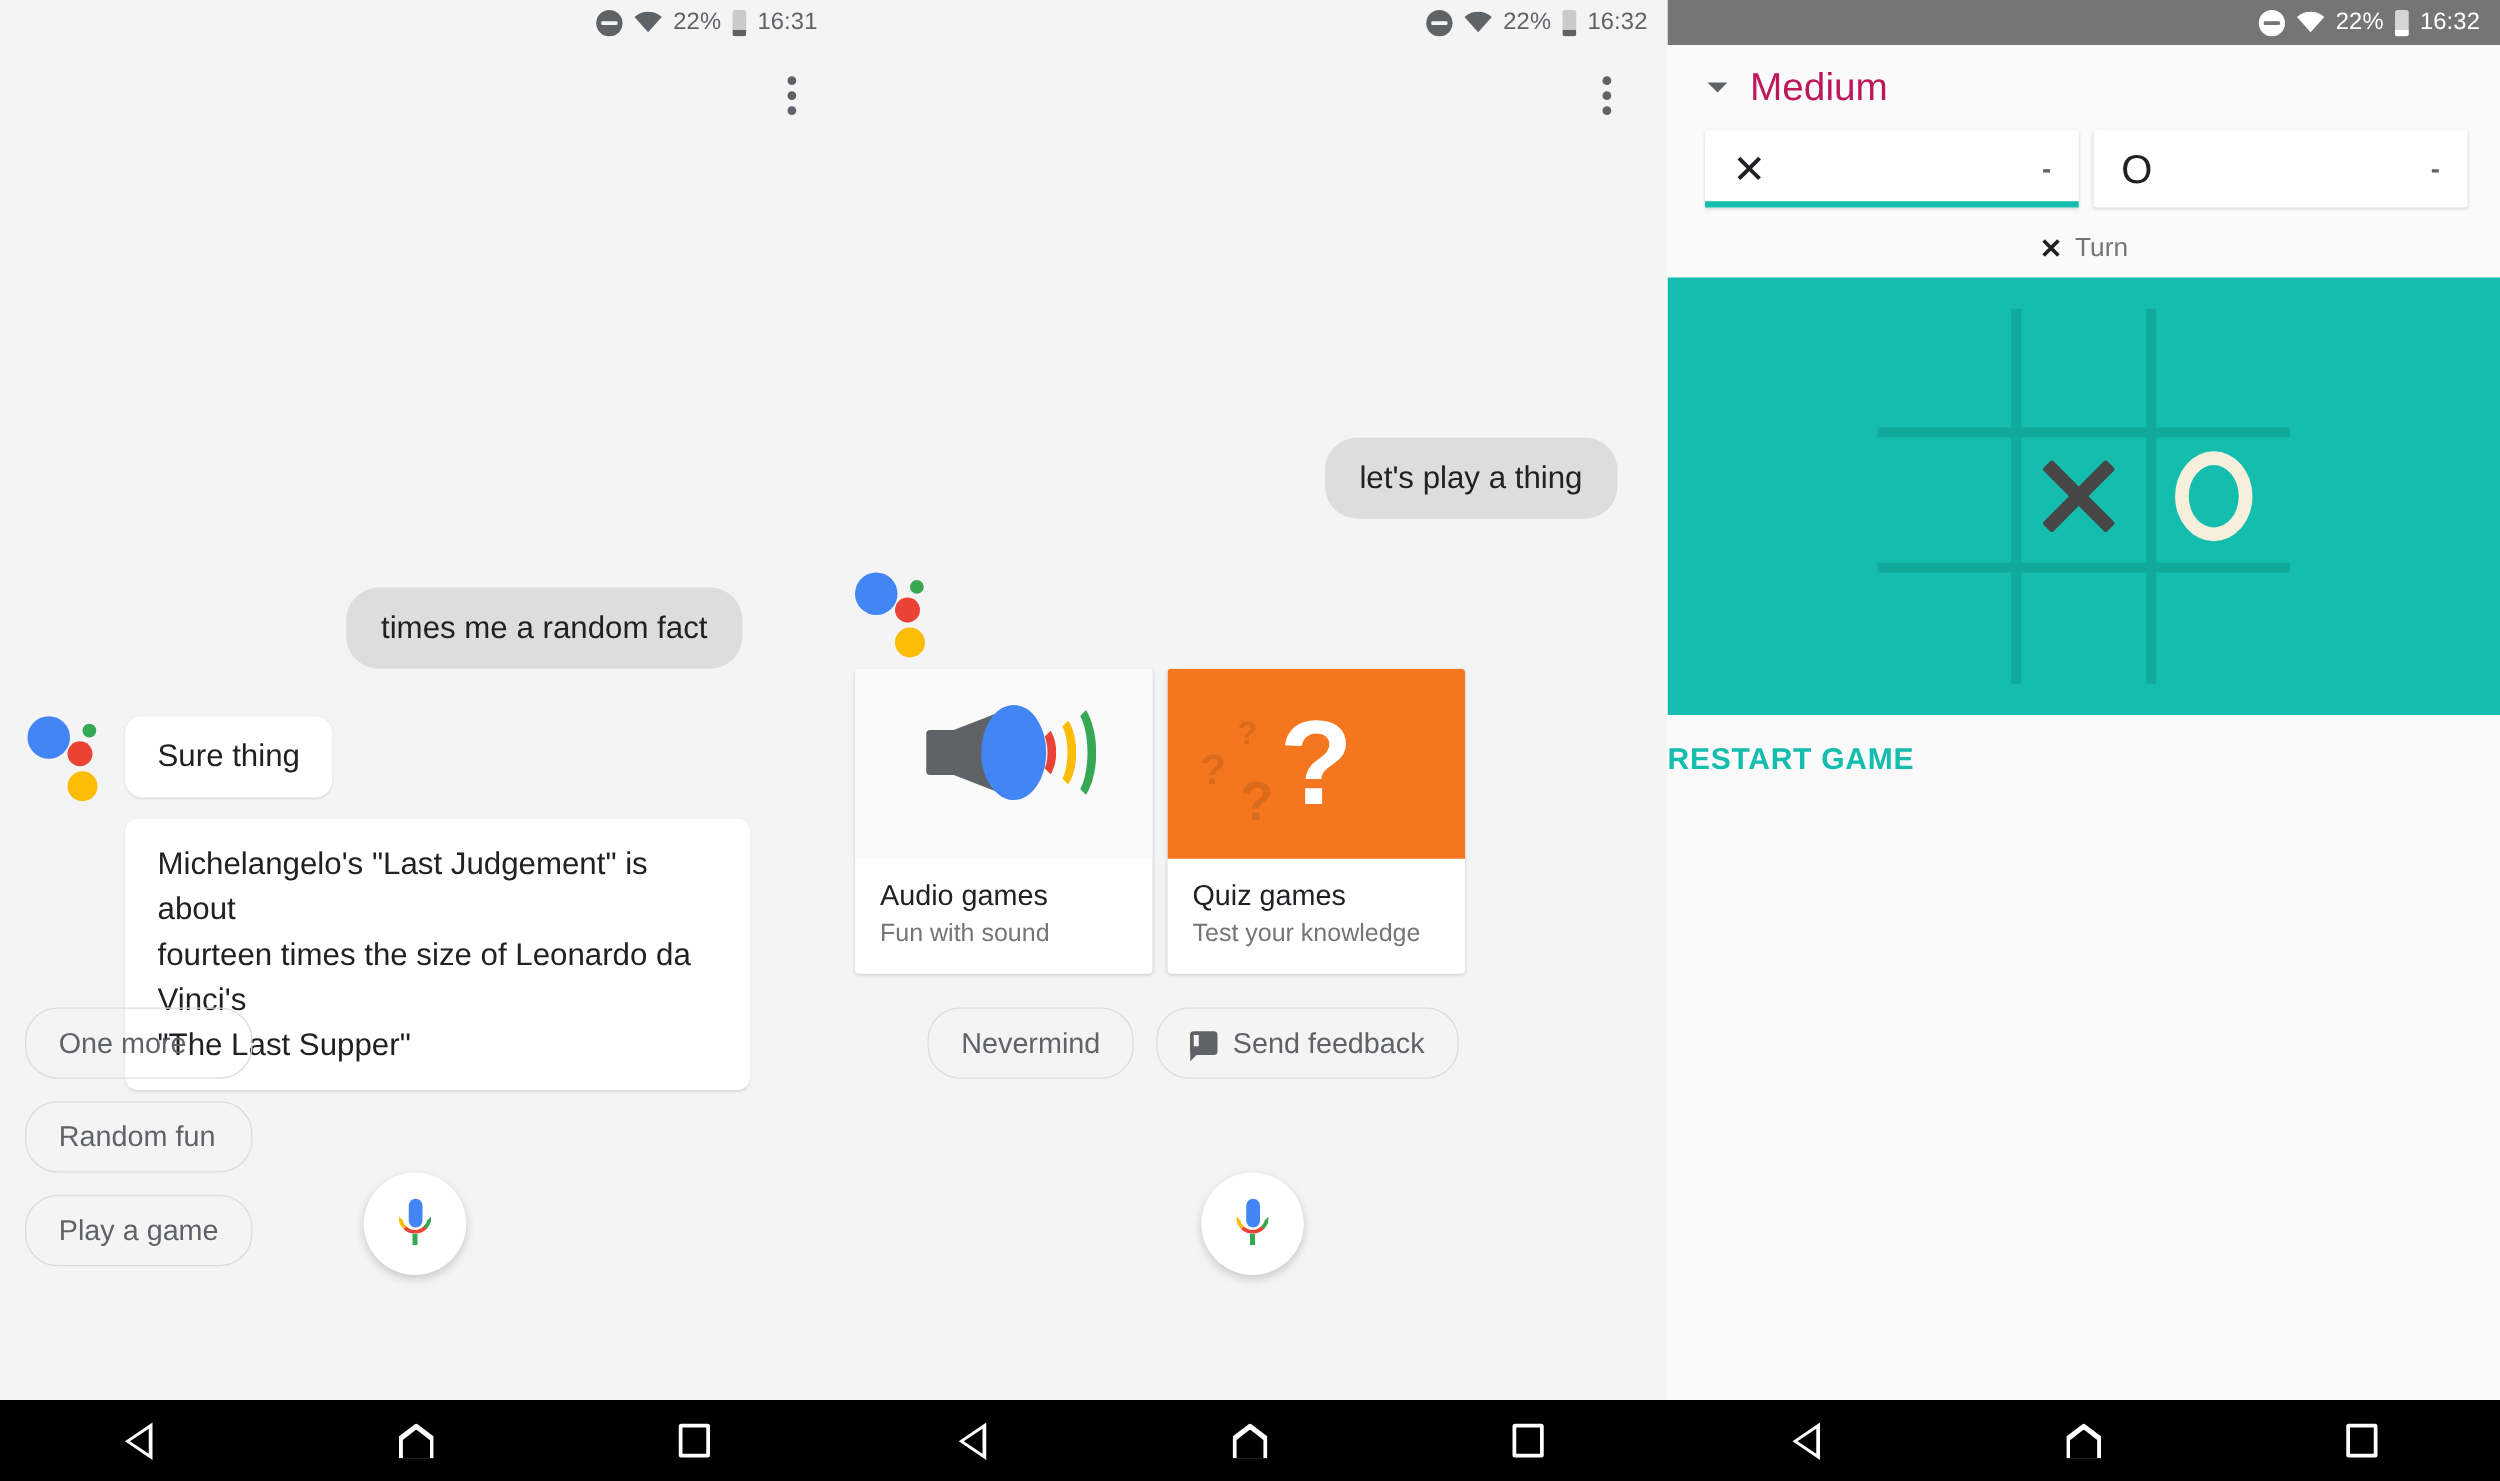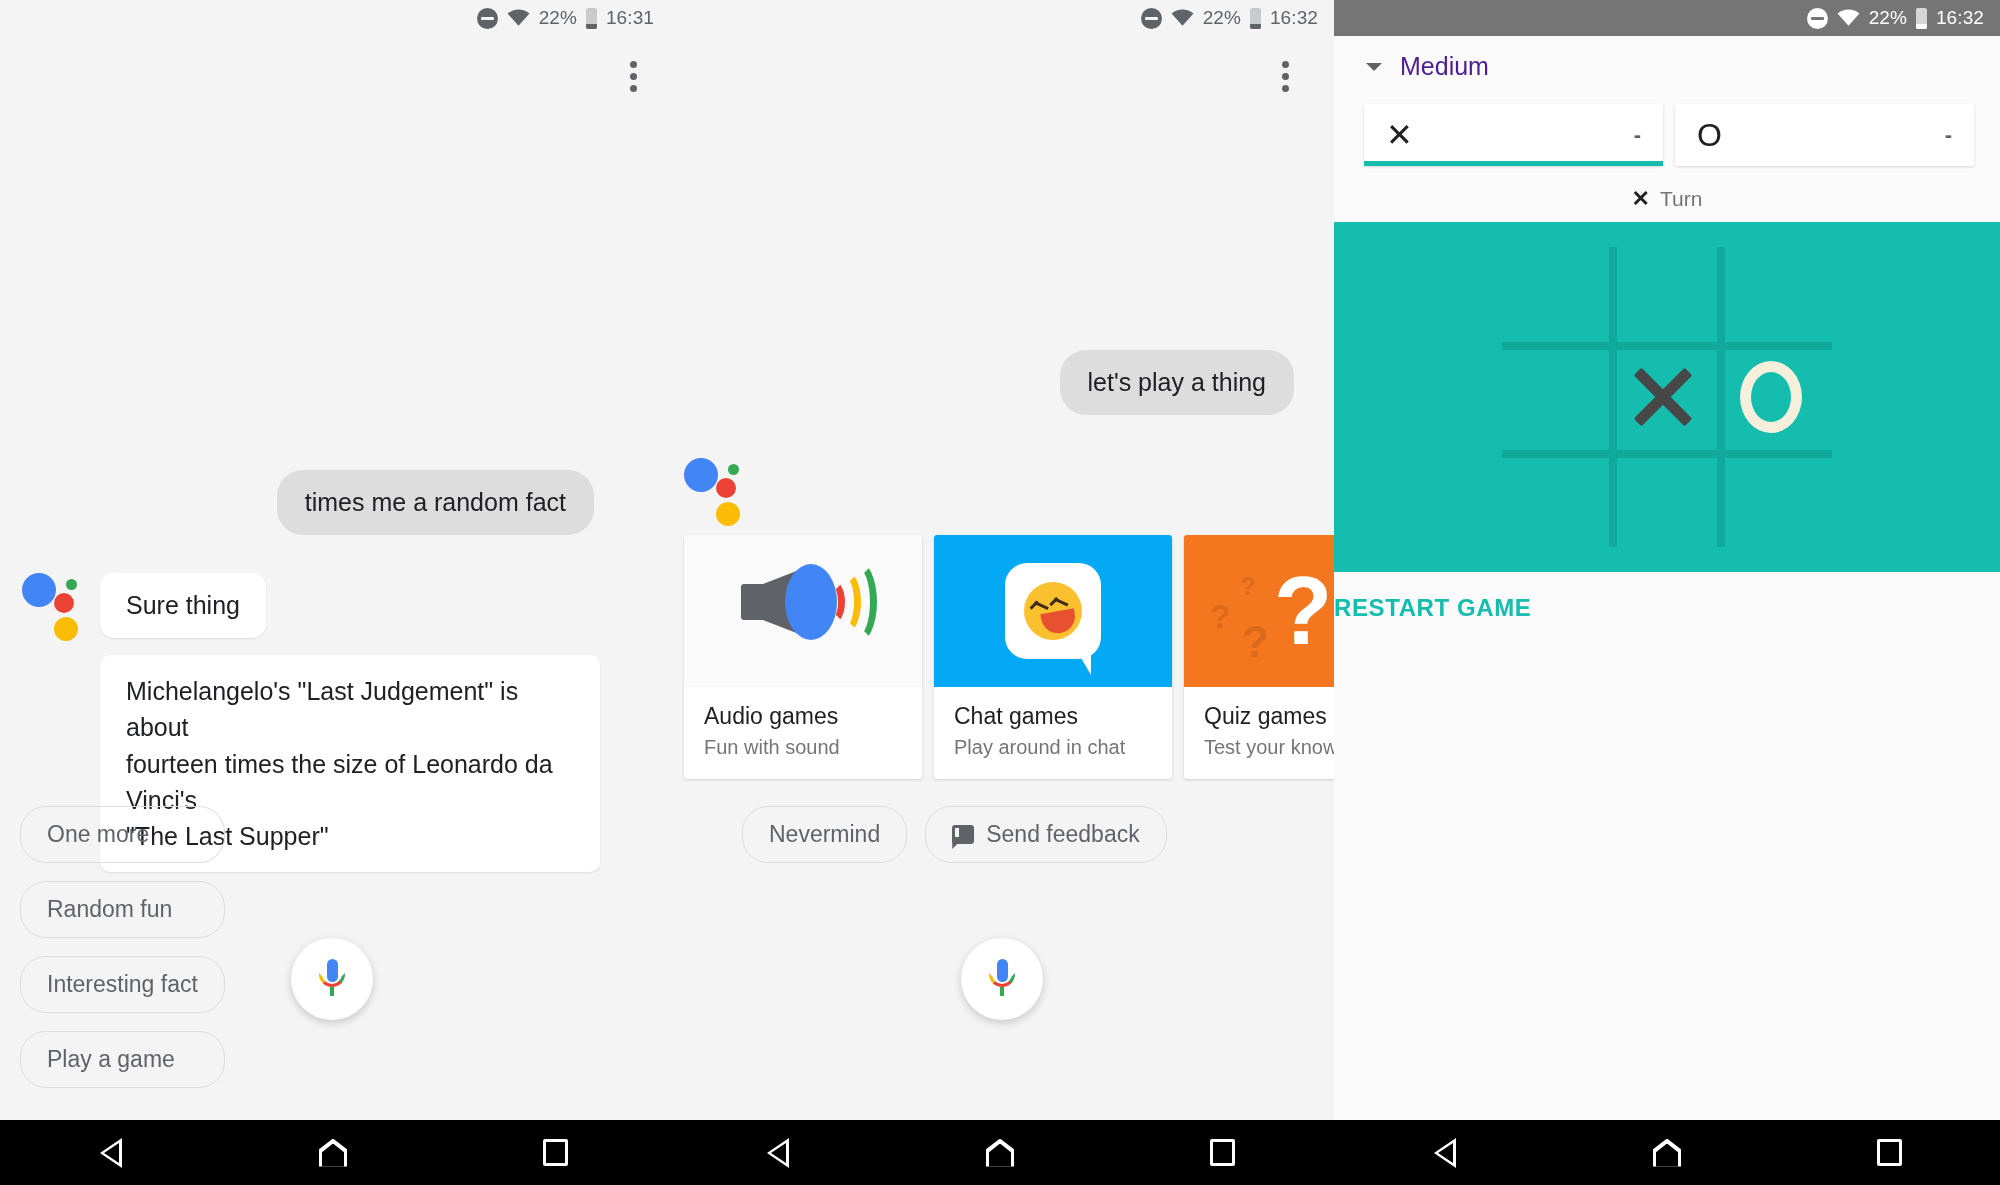--- a/index.html
+++ b/index.html
@@ -122,21 +122,21 @@
   .mic { position: relative; width: 26px; height: 40px; }
   .mic .stem { position:absolute; left:8px; top:0; width:11px; height:23px; background:#4285f4; border-radius:6px; }
   .mic .arc  { position:absolute; left:0; top:14px; width:26px; height:14px; border:3.5px solid transparent;
                border-bottom-color:#ea4335; border-left-color:#fbbc05; border-right-color:#34a853;
                border-radius: 0 0 14px 14px; }
   .mic .base { position:absolute; left:11px; top:28px; width:4px; height:9px; background:#34a853; }
 
   
   .diff-row { position:absolute; top: 52px; left: 32px; display:flex; align-items:center; gap: 18px; cursor:pointer; }
   .caret { width:0;height:0; border-left:8px solid transparent; border-right:8px solid transparent; border-top:8px solid #5f6368; }
-  .diff-label { font-size: 25px; color: #4c1d95; }
+  .diff-label { font-size: 31px; color: #be185d; }
 
   .score-row { position: absolute; top: 104px; left: 30px; right: 26px; display: flex; gap: 12px; }
   .score-card { flex:1; background:#fff; height: 62px; border-radius: 2px; position: relative;
                 box-shadow: 0 1px 3px rgba(0,0,0,.14); display:flex; align-items:center;
                 padding: 0 22px; justify-content: space-between; cursor:pointer; }
   .score-card.active::after { content:""; position:absolute; left:0; right:0; bottom:0; height:5px; background:#14bdad; }
   .mark { font-size: 32px; color:#202124; }
   .score-val { font-size: 22px; color:#5f6368; font-weight: bold; }
 
   .turn-row { position:absolute; top: 186px; left:0; right:0; display:flex; align-items:center; justify-content:center; gap:10px; }
@@ -215,23 +215,20 @@
 "The Last Supper"</div>
 
     <div class="chip-row" style="left:20px; top:806px;flex-direction:column;">
       <div class="chip">
         <span>One more</span>
       </div>
       <div class="chip">
         <span>Random fun</span>
       </div>
       <div class="chip">
-        <span>Interesting fact</span>
-      </div>
-      <div class="chip">
         <span>Play a game</span>
       </div>
     </div>
 
     <div class="fab" style="left:291px; top:938px;">
       <div class="mic">
         <div class="stem"></div>
         <div class="arc"></div>
         <div class="base"></div>
       </div>
@@ -278,35 +275,20 @@
             <div class="arc a2"></div>
             <div class="arc a3"></div>
           </div>
         </div>
         <div class="card-body">
           <div class="card-title">Audio games</div>
           <div class="card-sub">Fun with sound</div>
         </div>
       </div>
 
-      <div class="card">
-        <div class="card-art chat-art">
-          <div class="chat-bub">
-            <div class="emoji">
-              <div class="eye l"></div>
-              <div class="eye r"></div>
-              <div class="mouth"></div>
-            </div>
-          </div>
-        </div>
-        <div class="card-body">
-          <div class="card-title">Chat games</div>
-          <div class="card-sub">Play around in chat</div>
-        </div>
-      </div>
 
       <div class="card">
         <div class="card-art quiz-art">
           <span class="q-s" style="left:26px; top:62px;  font-size:34px;">?</span>
           <span class="q-s" style="left:56px; top:36px;  font-size:26px;">?</span>
           <span class="q-s" style="left:58px; top:82px;  font-size:44px;">?</span>
 
           <span class="q-big">?</span>
         </div>
         <div class="card-body">

